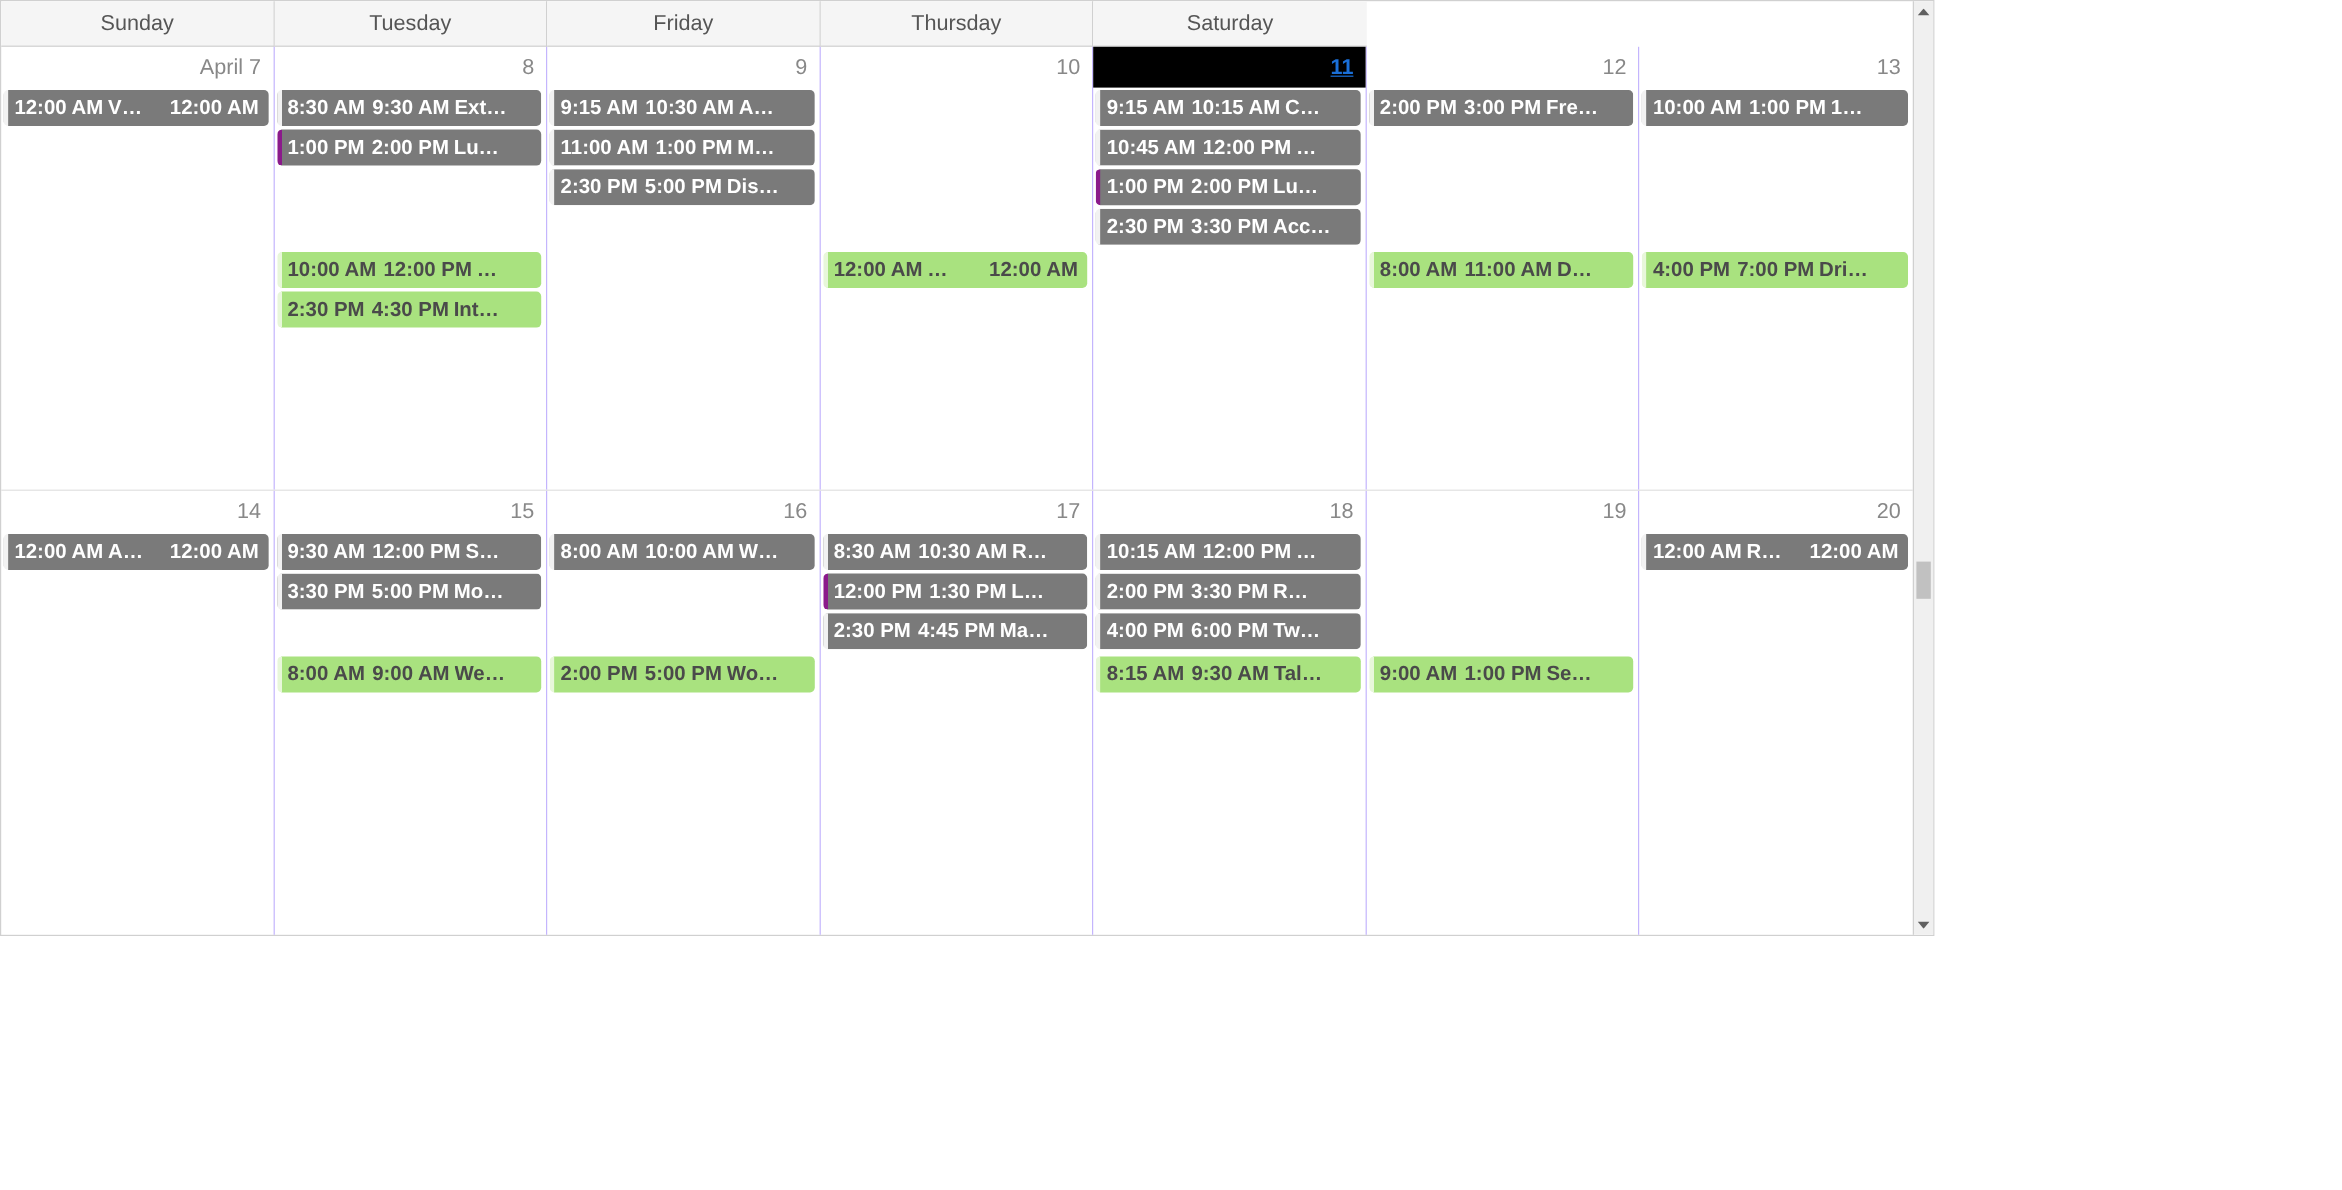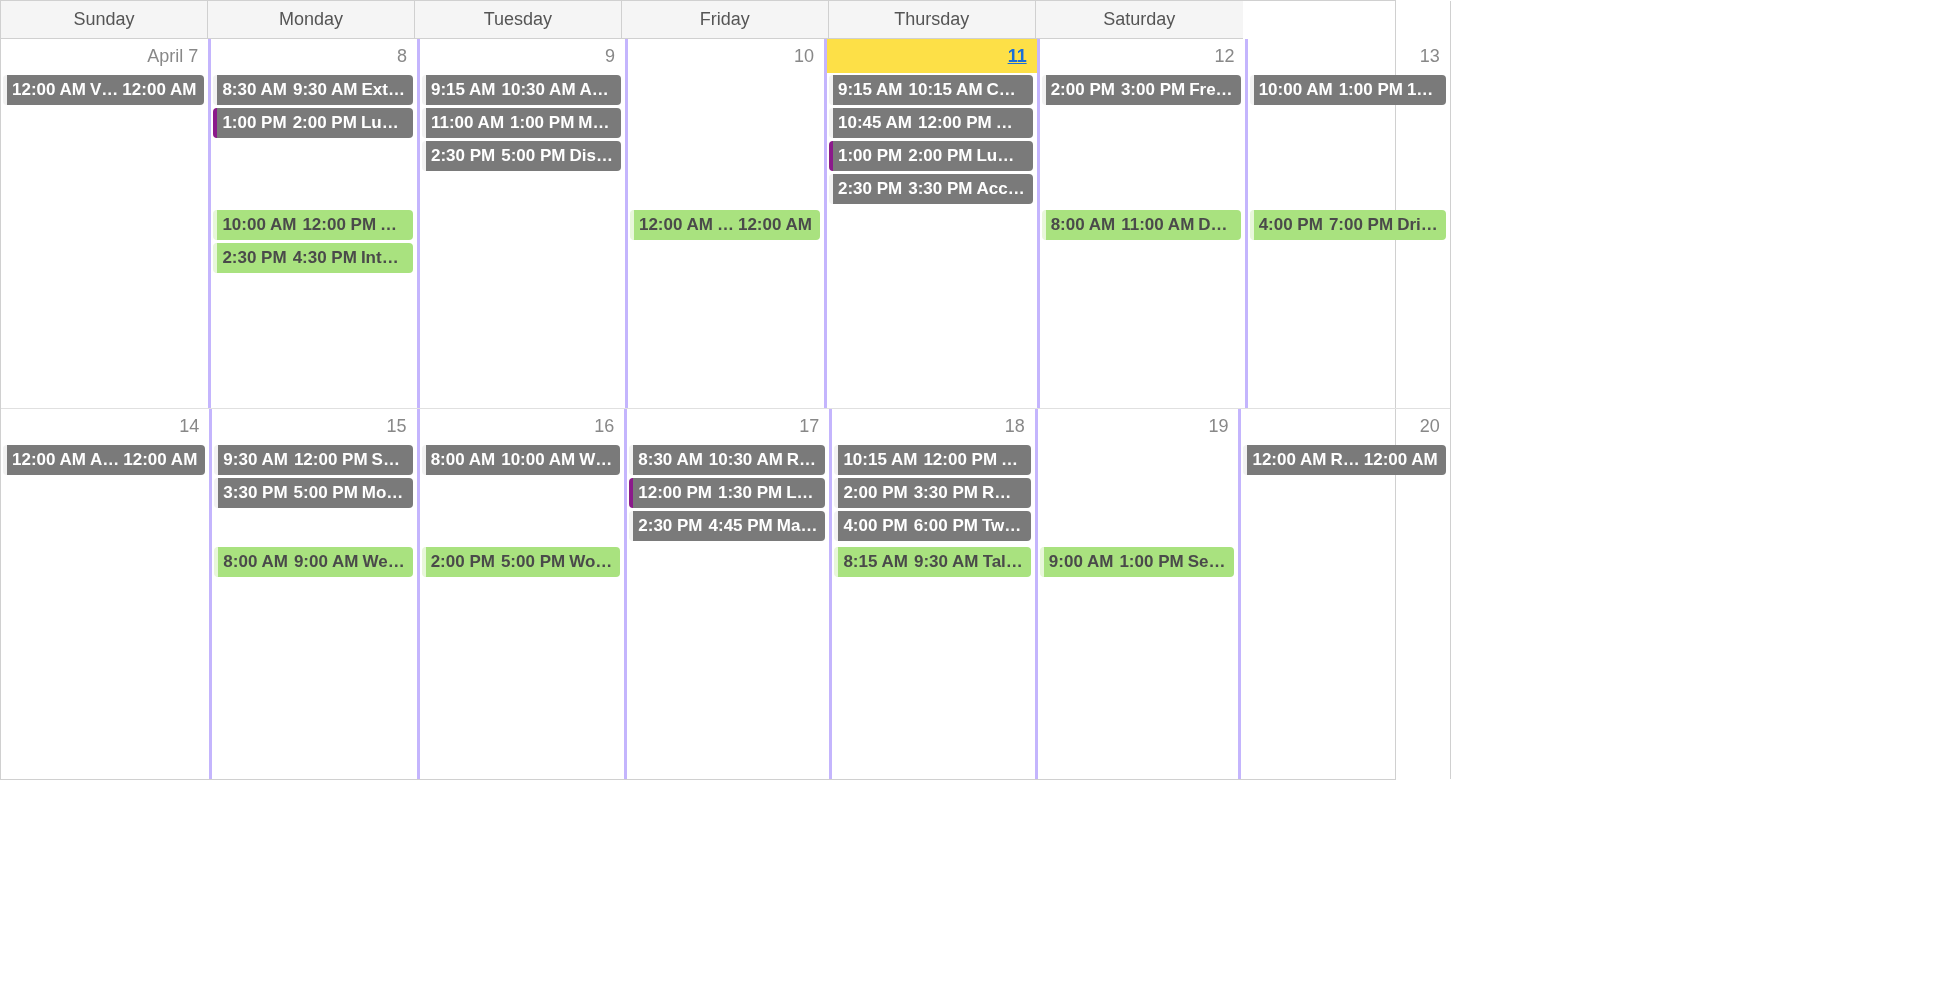--- a/index.html
+++ b/index.html
@@ -1,54 +1,53 @@
 <!DOCTYPE html>
 <html><head>
 <meta charset="utf-8">
 <style>
   * { box-sizing: border-box; }
   html, body { margin: 0; padding: 0; font-family: "Segoe UI", Arial, sans-serif; background: #fff; }
-  .calendar-wrap { display: flex; width: 1396px; height: 780px; border: 1px solid #d0d0d0; }
+  .calendar-wrap { display: flex; width: 1612px; height: 780px; border: 1px solid #d0d0d0; }
   .grid-area { flex: 1; display: flex; flex-direction: column; }
   .scrollbar { width: 17px; background: #f0f0f0; border-left: 1px solid #d0d0d0; position: relative; }
   .scroll-up, .scroll-down { position: absolute; left: 0; right: 0; height: 17px; display: flex; align-items: center; justify-content: center; color: #606060; font-size: 10px; cursor: pointer; }
   .scroll-up { top: 0; }
   .scroll-down { bottom: 0; }
   .scroll-thumb { position: absolute; left: 2px; right: 2px; background: #c1c1c1; border-radius: 0; }
   .header-row { display: grid; grid-template-columns: repeat(7, 1fr); height: 38px; }
   .header-cell { border-right: 1px solid #d0d0d0; border-bottom: 1px solid #d0d0d0; background: #f5f5f5; display: flex; align-items: center; justify-content: center; font-size: 18px; color: #555; }
   .header-cell:last-child { border-right: none; }
   .weeks { flex: 1; display: grid; grid-template-rows: 1fr 1fr; }
   .week-row { display: grid; grid-template-columns: repeat(7, 1fr); border-bottom: 1px solid #e0e0e0; }
   .week-row:last-child { border-bottom: none; }
-  .day-cell { border-right: 3px solid #c4b5fd; position: relative; display: flex; flex-direction: column; }
+  .day-cell { border-right: 1px solid #c4b5fd; position: relative; display: flex; flex-direction: column; }
   .day-cell:last-child { border-right: none; }
   .day-num-row { height: 34px; display: flex; align-items: center; justify-content: flex-end; padding-right: 10px; font-size: 18px; color: #888; }
-  .day-num-row.today-bg { background: #fde047; text-decoration: underline; }
+  .day-num-row.today-bg { background: #000000; text-decoration: underline; }
   .day-num-row.today-fg { color: #1a6fd8; font-weight: 700; }
   .events { display: flex; flex-direction: column; gap: 3px; padding: 2px 4px 2px 2px; }
   .evt { height: 30px; border-radius: 4px; font-size: 17px; font-weight: 700; color: #fff; display: flex; align-items: center; padding: 0 8px 0 5px; overflow: hidden; white-space: nowrap; border-left: 4px solid rgba(255,255,255,0.9); cursor: pointer; }
   .evt.gray { background: #7a7a7a; }
   .evt.green { background: #a9e27f; color: #4a4a4a; border-left-color: #e8f7da; }
   .evt.purple-stripe { border-left-color: #8b1a8b; }
   .evt .lbl { flex: 0 0 auto; }
   .evt .spacer { flex: 1 1 auto; min-width: 4px; }
   .evt .t2 { flex: 0 0 auto; }
   .evt .title { overflow: hidden; text-overflow: ellipsis; margin-left: 4px; }
   .gap-sm { height: 0; }
 </style>
 </head>
 <body>
 
 <div class="calendar-wrap">
   <div class="grid-area">
 
     <div class="header-row" id="header-row">
         <div class="header-cell">Sunday</div>
-        <div class="header-cell">Monday</div>
         <div class="header-cell">Tuesday</div>
         <div class="header-cell">Friday</div>
         <div class="header-cell">Thursday</div>
         <div class="header-cell">Saturday</div>
       </div>
 
     <div class="weeks" id="weeks">
         <div class="week-row">
           <div class="day-cell">
             <div class="day-num-row">April 7</div>

